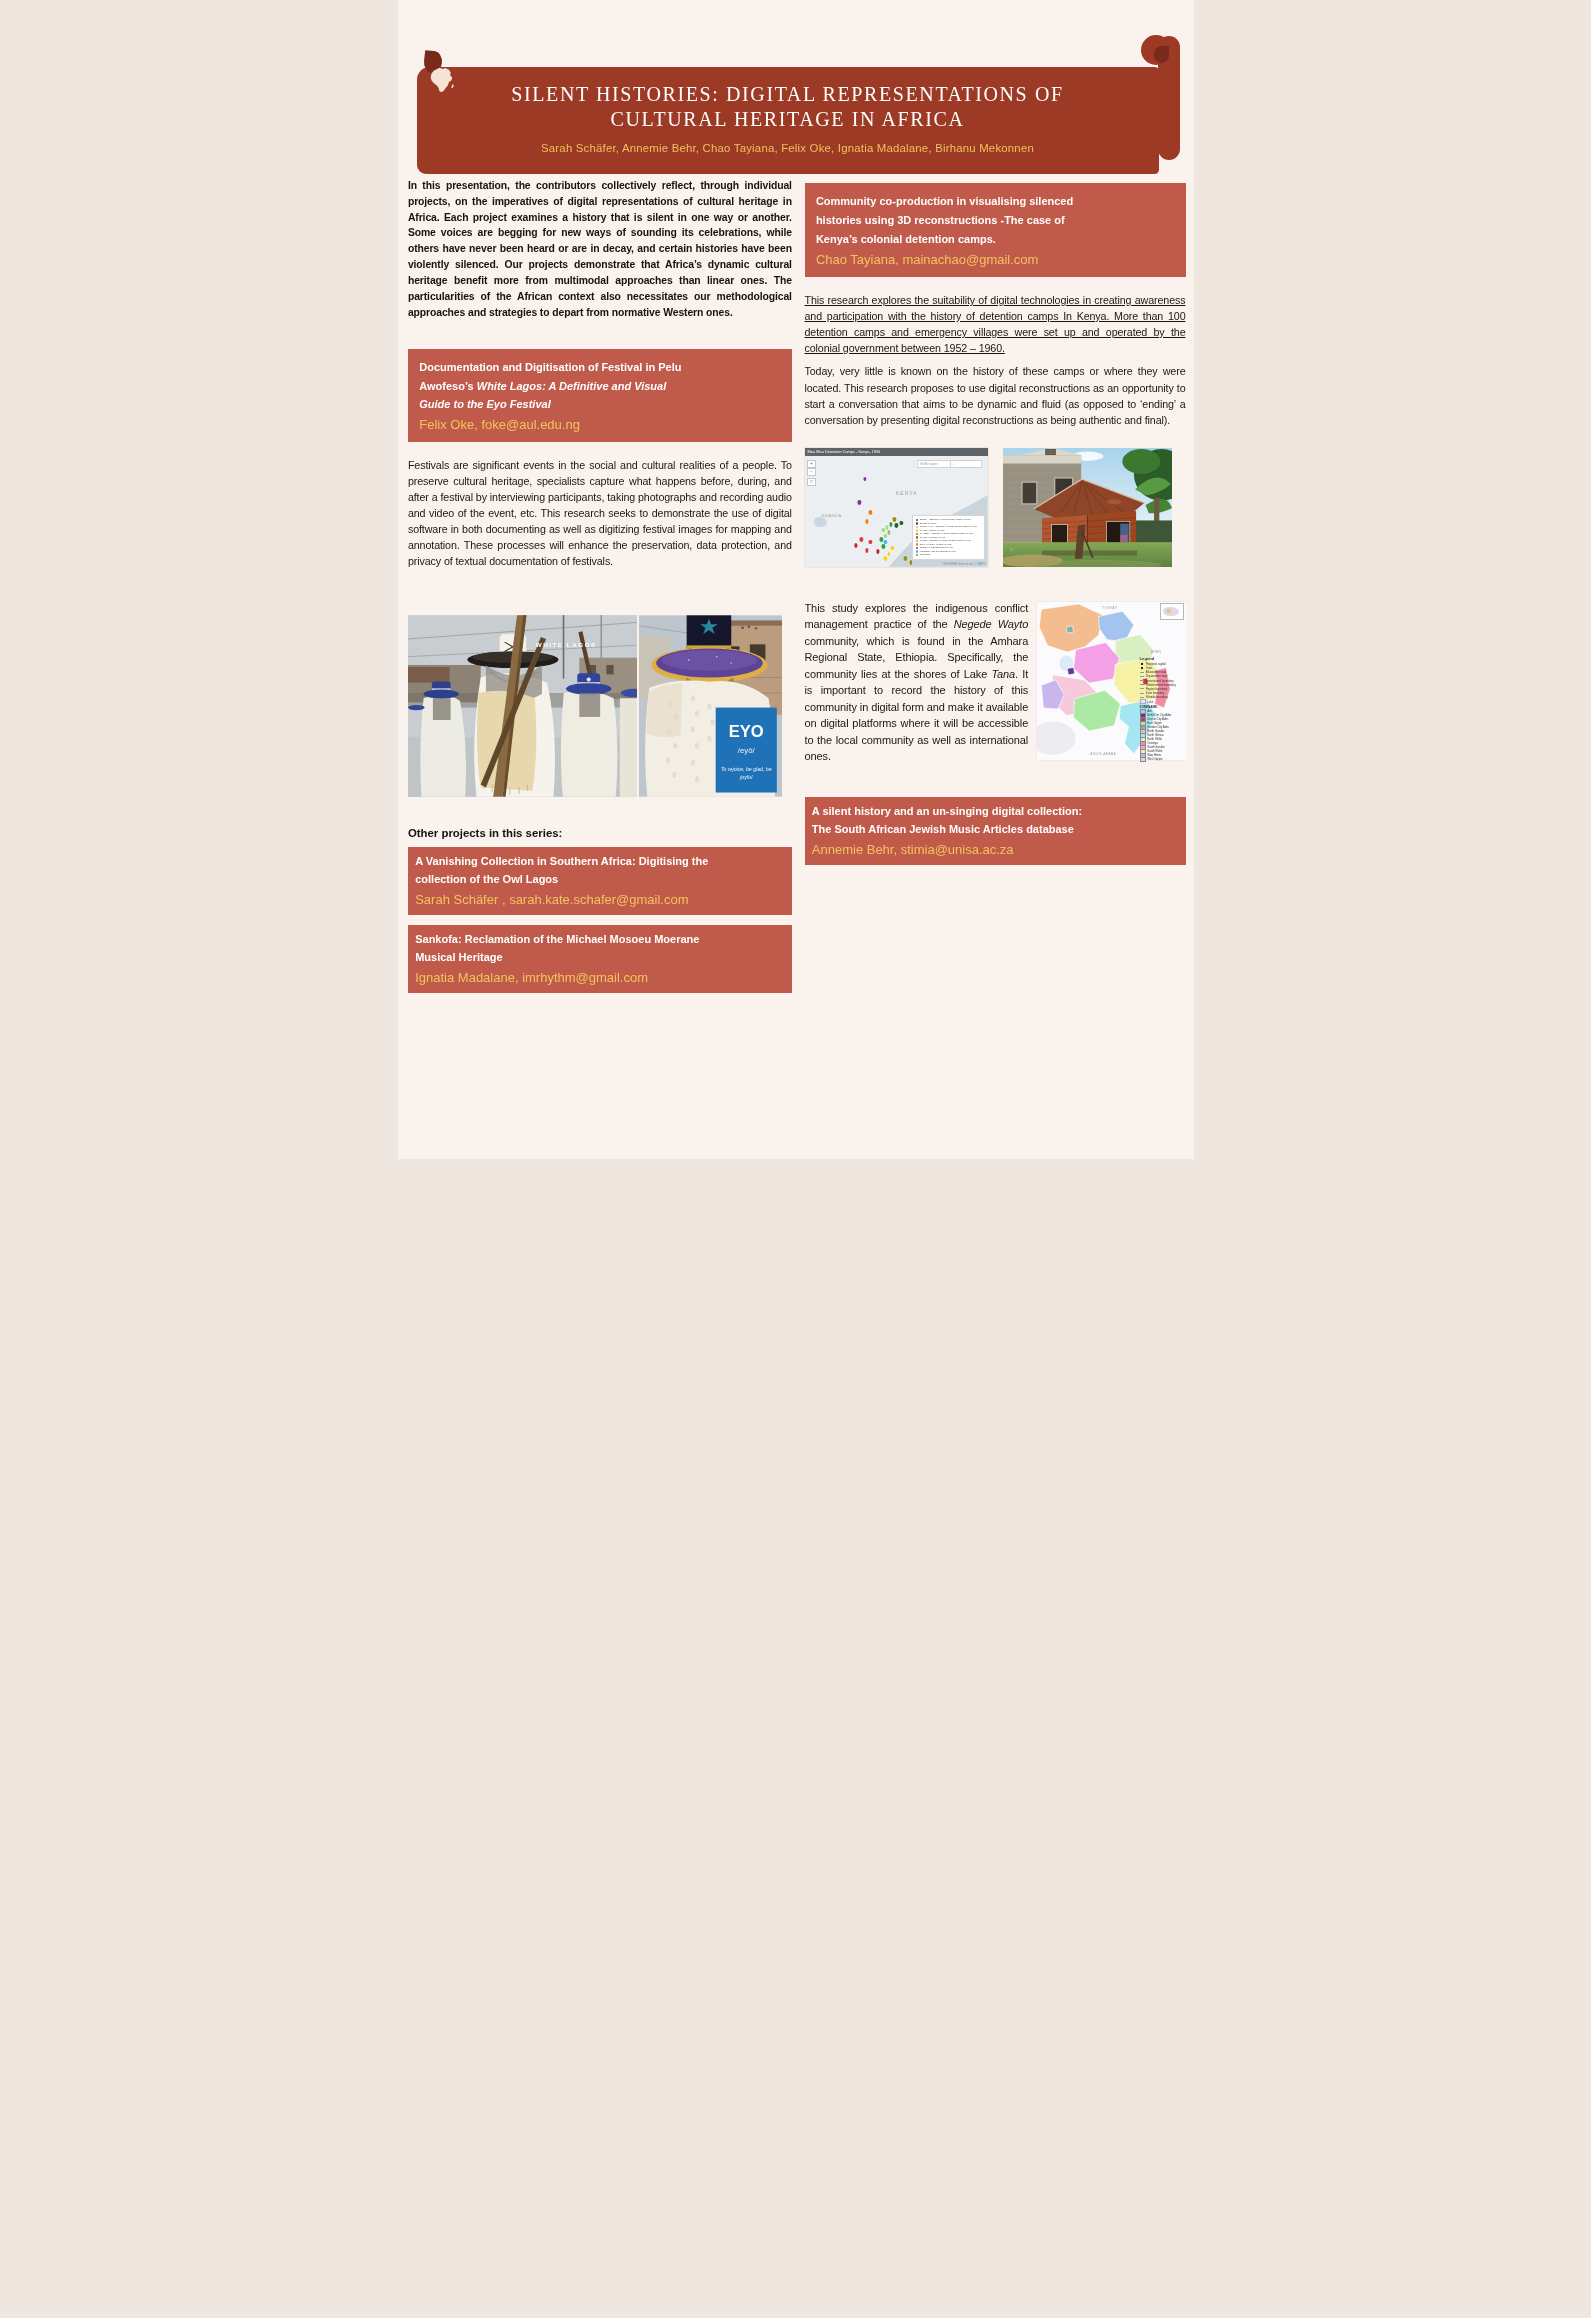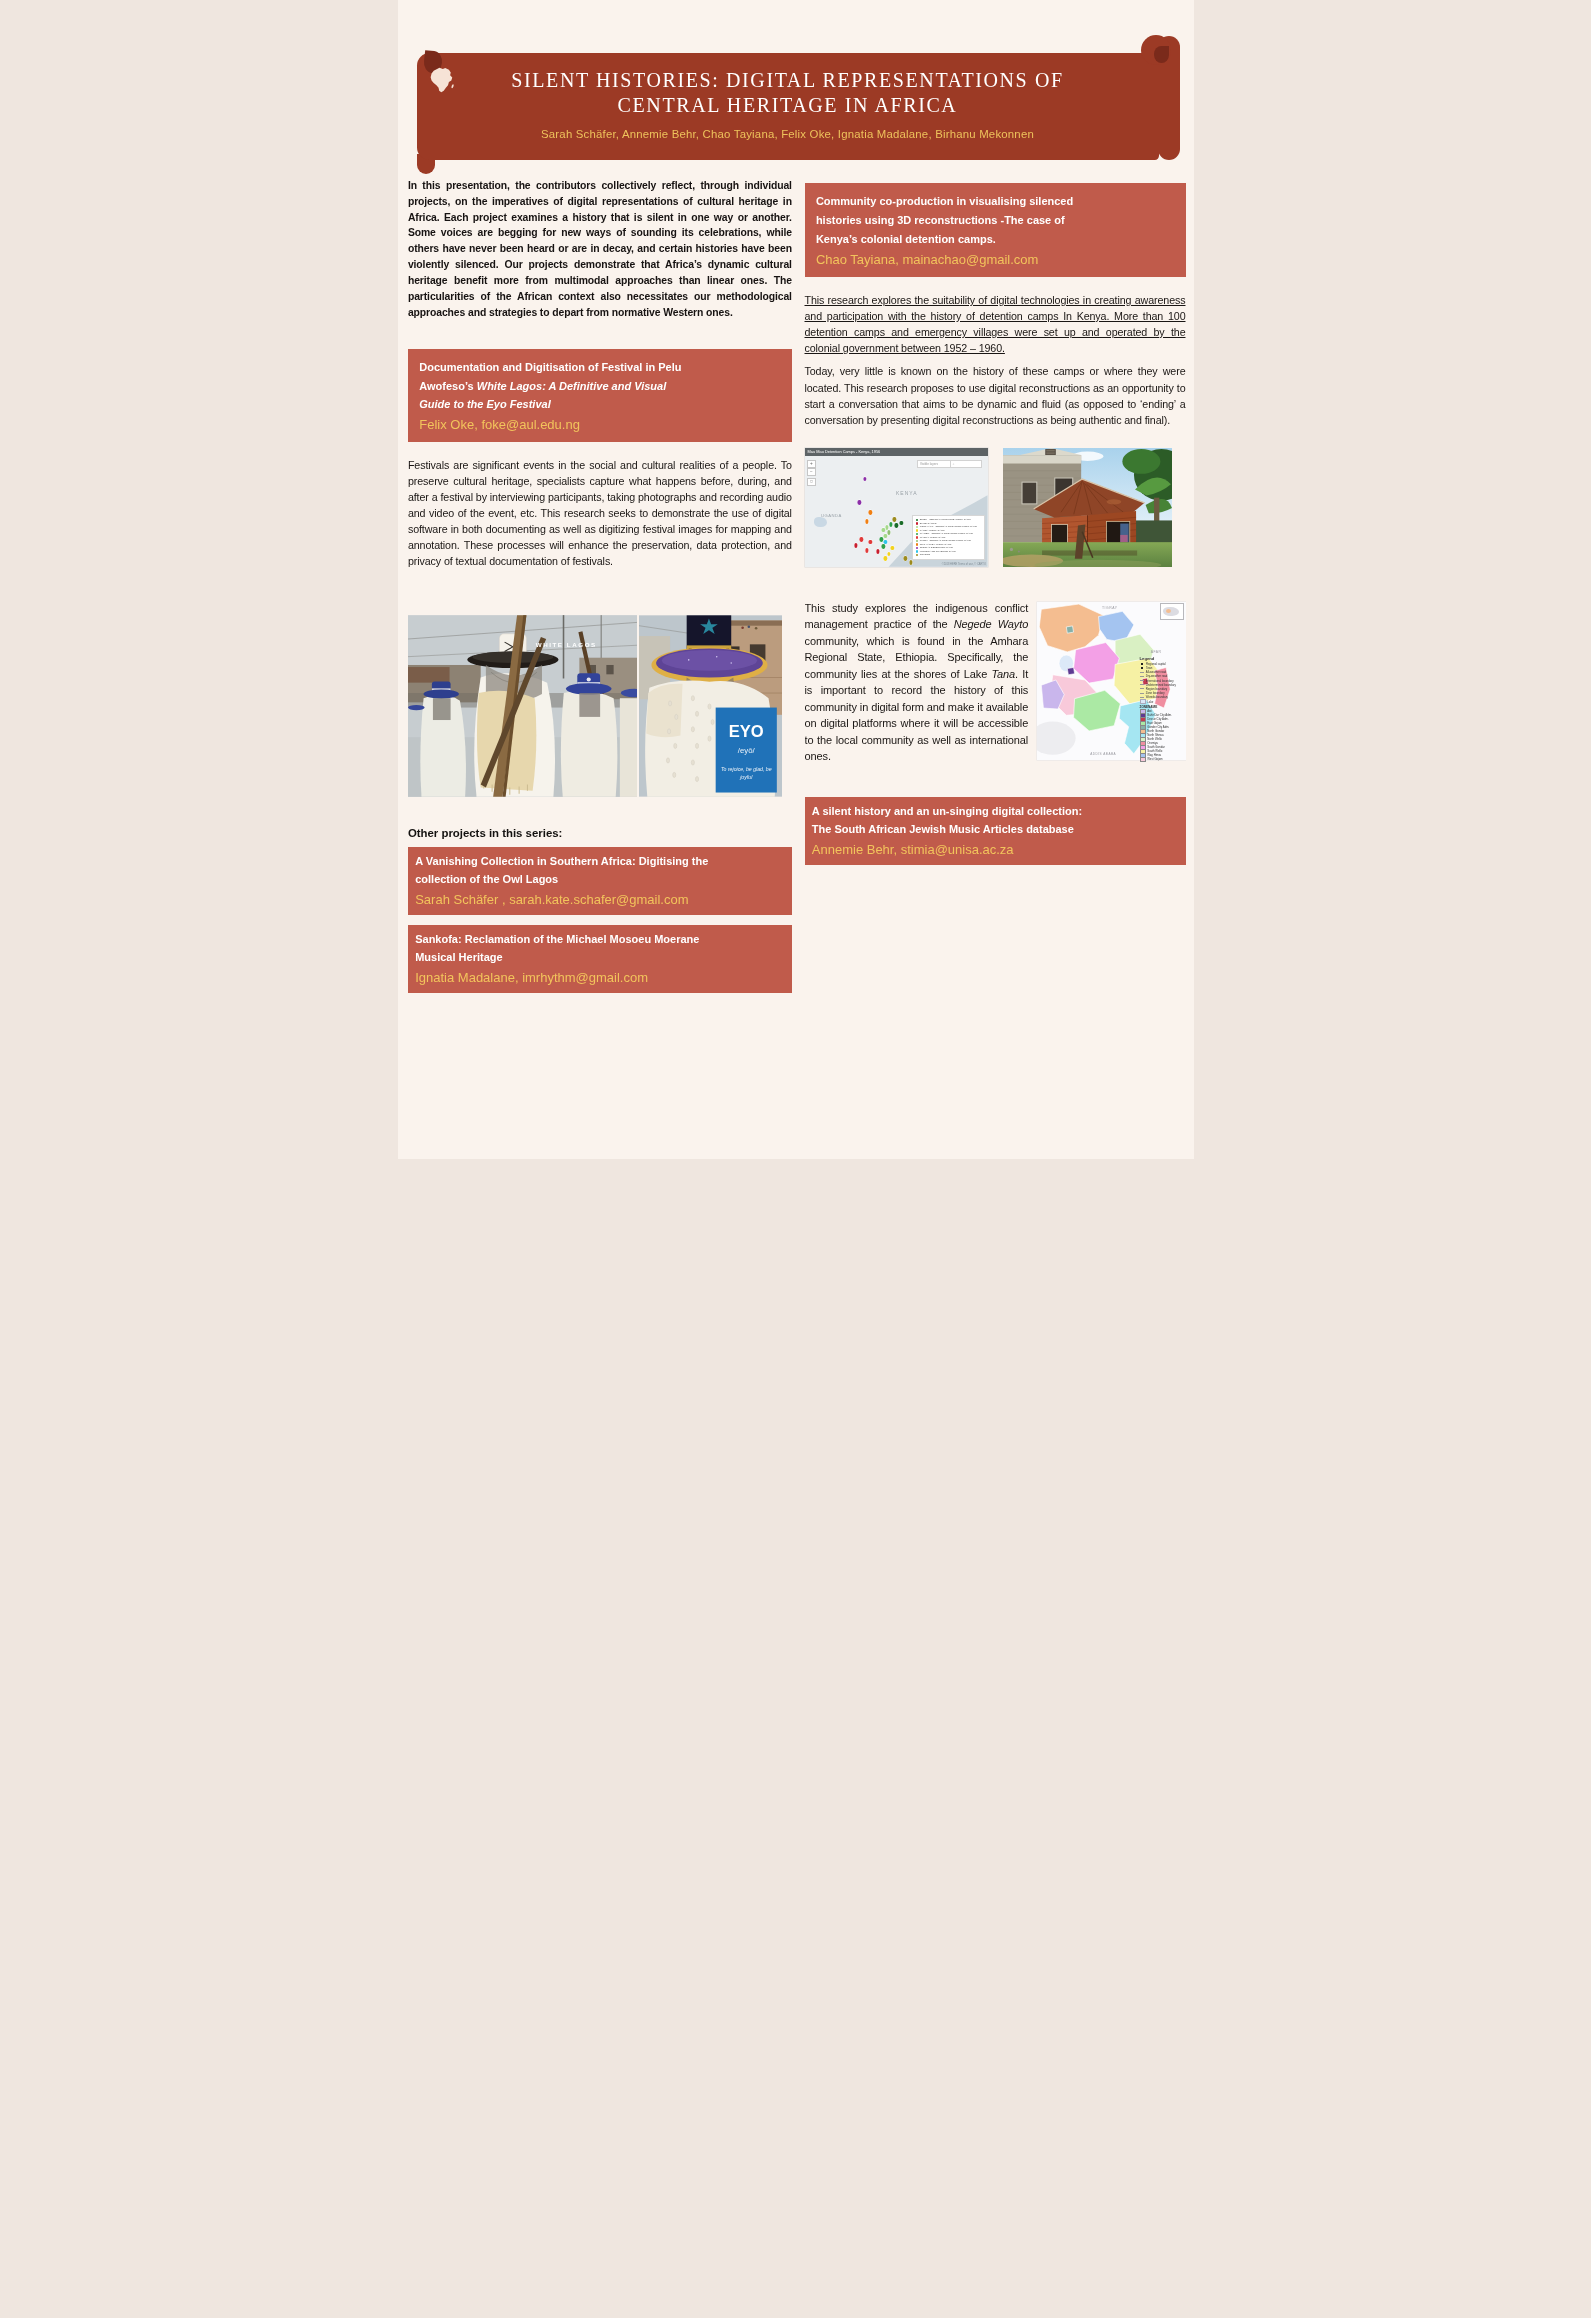--- a/index.html
+++ b/index.html
@@ -1,20 +1,20 @@
 <!DOCTYPE html>
 <html style="font-size:8.3px"><head>
 <meta charset="utf-8">
 <style>
   html,body{margin:0;padding:0;background:#efe6df;}
   .page{position:relative;width:796px;height:1159px;margin:0 auto;background:#faf3ed;
         font-family:"Liberation Sans",sans-serif;overflow:hidden;}
 
   
-  .banner{position:absolute;left:19px;top:53px;width:742px;height:107px;
+  .banner{position:absolute;left:19px;top:67px;width:742px;height:107px;
           background:#9c3a25;border-radius:12.5px 4.2px 4.2px 12.5px;z-index:2;}
   .tail-left{position:absolute;left:19px;top:154px;width:18.7px;height:20px;
           background:#9c3a25;border-radius:0 0 9.4px 9.4px;z-index:1;}
   .tail-right{position:absolute;left:760px;top:36px;width:22px;height:124px;
           background:#9c3a25;border-radius:11px;z-index:1;}
   .curl-right{position:absolute;left:743px;top:35px;width:30px;height:30px;
           border-radius:50%;background:#9c3a25;z-index:3;}
   .curl-right-dark{position:absolute;left:756px;top:46px;width:15.6px;height:16.6px;
           background:#7a2a1b;border-radius:50% 0 50% 50%;z-index:4;}
   .curl-left-dark{position:absolute;left:26px;top:51px;width:17.7px;height:22px;
@@ -109,21 +109,21 @@
 
 <div class="page">
 
   <div class="tail-left"></div>
   <div class="tail-right"></div>
   <div class="curl-right"></div>
   <div class="curl-right-dark"></div>
   <div class="banner">
     <div class="banner-inner">
       <div class="b-title">SILENT HISTORIES: DIGITAL REPRESENTATIONS OF</div>
-      <div class="b-title">CENTRAL HERITAGE IN AFRICA</div>
+      <div class="b-title">CULTURAL HERITAGE IN AFRICA</div>
       <div class="b-authors">Sarah Schäfer, Annemie Behr, Chao Tayiana, Felix Oke, Ignatia Madalane, Birhanu Mekonnen</div>
     </div>
   </div>
   <div class="curl-left-dark"></div>
   <svg class="africa" viewBox="0 0 92 88">
     <path fill="#f6e3d6" d="M33,6 L41,2 L52,6 L60,3 L72,9 L78,18 L76,27 L83,34 L80,44 L72,49 L69,60 L62,68 L55,78 L47,83 L40,78 L38,68 L31,60 L22,52 L15,44 L12,33 L15,21 L22,12 Z"></path>
     <ellipse fill="#f6e3d6" cx="84" cy="63" rx="3" ry="7" transform="rotate(18 84 63)"></ellipse>
   </svg>
 
   <div class="col col-left">

